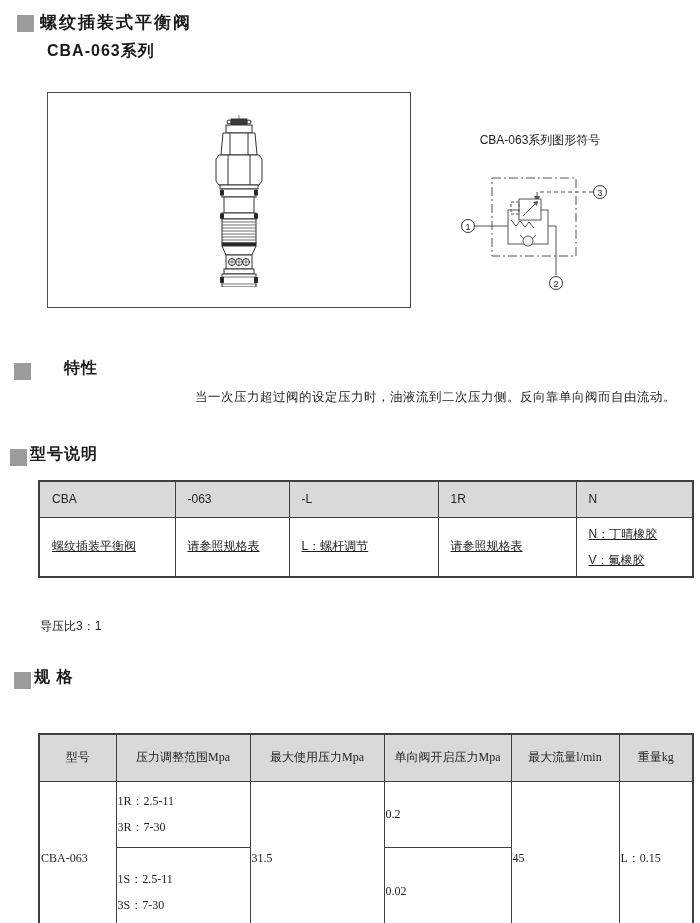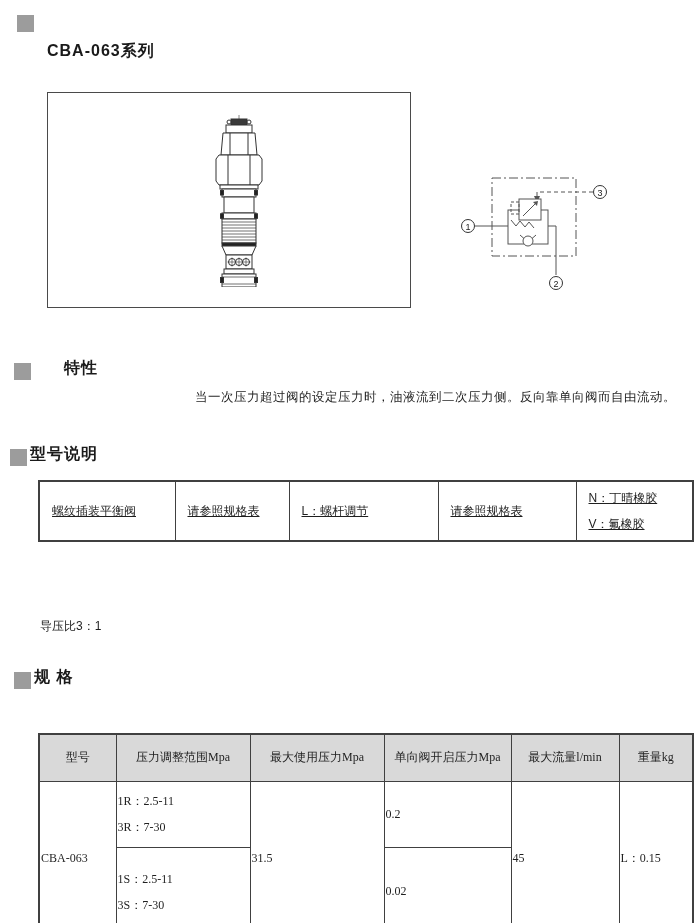--- a/index.html
+++ b/index.html
@@ -45,20 +45,21 @@
   .spec-table td.span-cell{vertical-align:middle;}
 
   .note{position:absolute;left:40px;top:618px;font-size:12px;color:#1f1f1f;}
 </style>
 </head>
 <body>
 
 <div class="page">
 
   <div class="bullet" style="left:17px;top:15px;"></div>
+  <div class="title1">螺纹插装式平衡阀</div>
   <div class="title2">CBA-063系列</div>
 
   <div class="figure-box">
     <svg class="valve-svg" width="66" height="172" viewBox="0 0 66 172">
       <g stroke="#333" stroke-width="1" fill="none">
         <line x1="33" y1="0" x2="33" y2="172" stroke-width="0.6" stroke-dasharray="12 3 3 3"></line>
 
         <g>
           <rect x="25" y="4" width="16" height="6" fill="#3a3a3a"></rect>
           <circle cx="23" cy="7" r="2" fill="#fff"></circle>
@@ -123,20 +124,21 @@
           <rect x="16" y="159" width="34" height="13" fill="#fff"></rect>
           <line x1="16" y1="162" x2="50" y2="162" stroke-width="0.7"></line>
           <line x1="16" y1="169" x2="50" y2="169" stroke-width="0.7"></line>
           <rect x="14.5" y="162.5" width="3" height="5" fill="#222"></rect>
           <rect x="48.5" y="162.5" width="3" height="5" fill="#222"></rect>
         </g>
       </g>
     </svg>
   </div>
 
+  <div class="symbol-caption">CBA-063系列图形符号</div>
 
   <svg class="symbol-svg" width="180" height="125" viewBox="440 170 180 125">
     <g stroke="#555" stroke-width="1" fill="none">
 
       <rect x="492" y="178" width="84" height="78" stroke-dasharray="9 3 2 3"></rect>
 
       <line x1="475" y1="226" x2="508" y2="226"></line>
 
       <polyline points="548,226 556,226 556,275"></polyline>
 
@@ -172,20 +174,27 @@
 
   <table class="dtable model-table" style="top:480px;width:654px;">
     <colgroup>
       <col style="width:136px">
         <col style="width:114px">
         <col style="width:149px">
         <col style="width:138px">
         <col style="width:117px">
     </colgroup>
     <tbody>
+        <tr class="code-row">
+      <td>CBA</td>
+      <td>-063</td>
+      <td>-L</td>
+      <td>1R</td>
+      <td>N</td>
+    </tr>
     <tr class="value-row">
       <td>螺纹插装平衡阀</td>
       <td>请参照规格表</td>
       <td>L：螺杆调节</td>
       <td>请参照规格表</td>
       <td class="two-line">
         <span>N：丁晴橡胶</span>
         <span>V：氟橡胶</span>
       </td>
     </tr>

